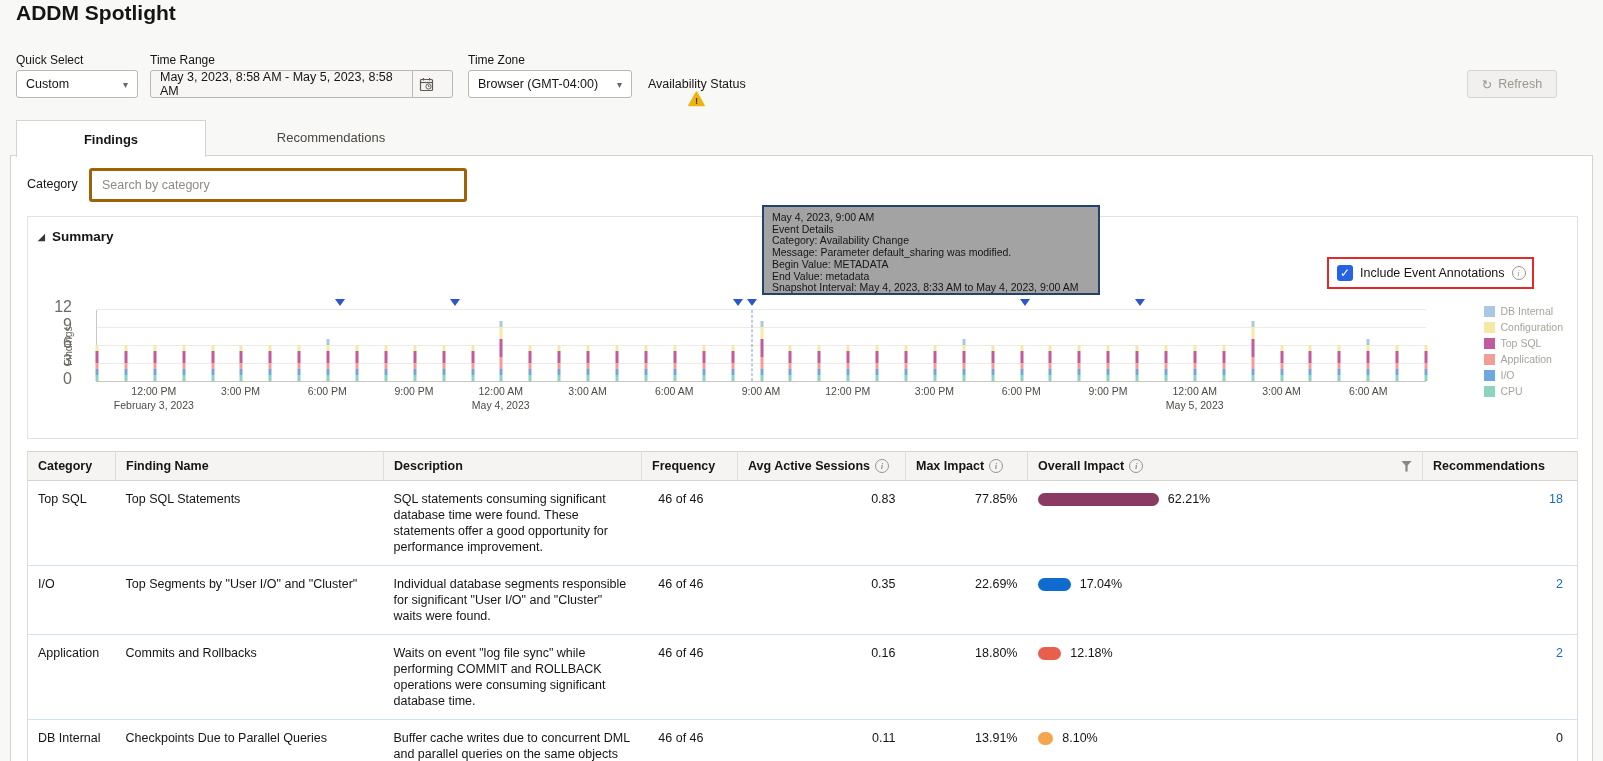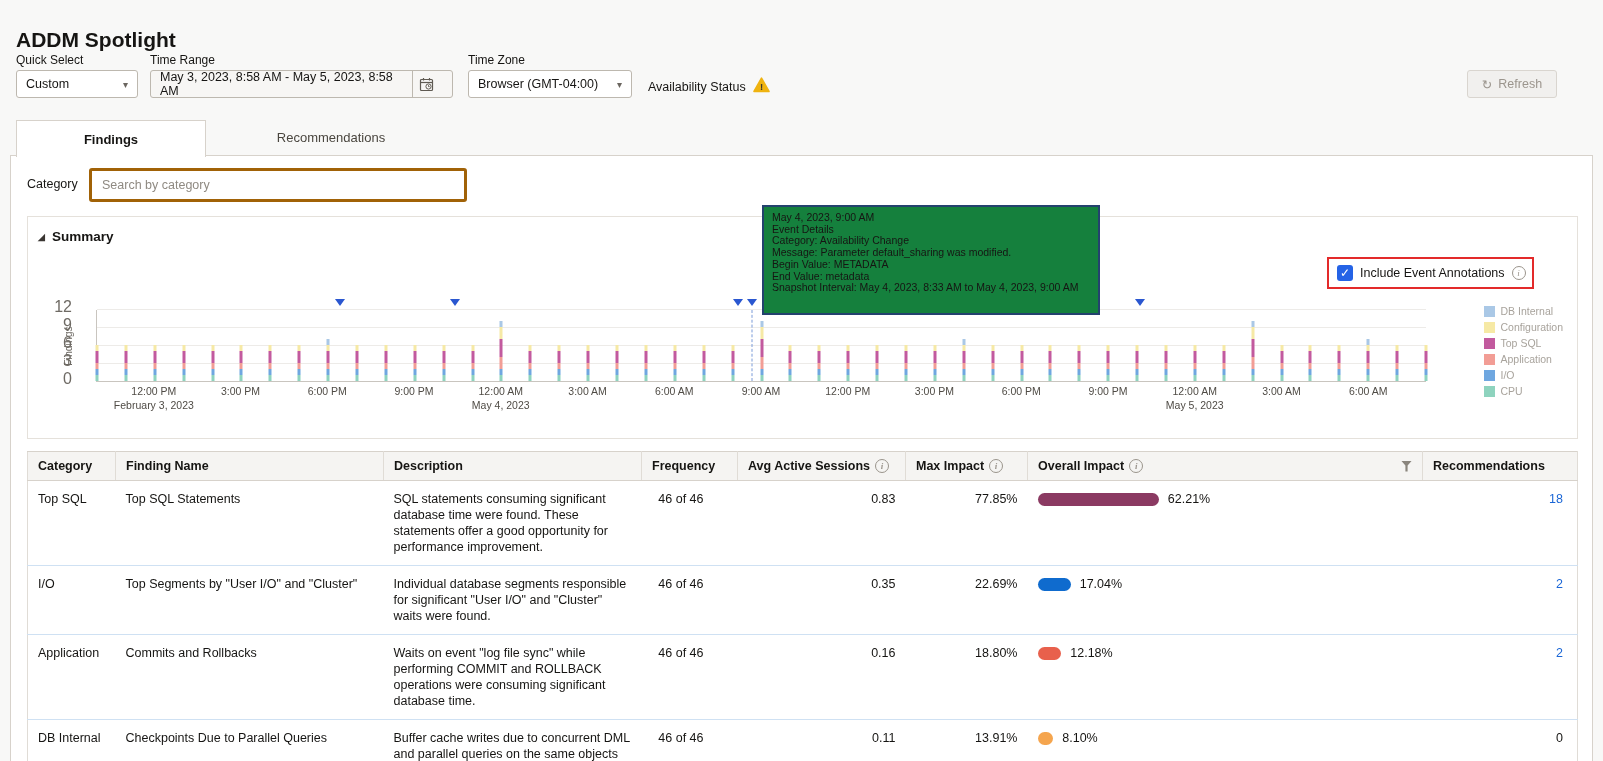--- a/index.html
+++ b/index.html
@@ -1,26 +1,26 @@
 <!DOCTYPE html>
 <html><head>
 <meta charset="utf-8">
 <style>
   * { margin:0; padding:0; box-sizing:border-box; }
   body { font-family:"Liberation Sans", sans-serif; background:#fff; }
   .page { position:relative; width:1603px; height:761px; background:#f8f8f7; overflow:hidden; color:#161513; }
 
-  .page-title { position:absolute; left:16px; top:28px; font-size:21px; font-weight:bold; }
+  .page-title { position:absolute; left:16px; top:1px; font-size:21px; font-weight:bold; }
 
   .ctrl-label { position:absolute; top:53px; font-size:12px; color:#161513; }
   .control { position:absolute; top:70px; height:28px; background:#fff; border:1px solid #bdb8af; border-radius:3px; font-size:12.5px; display:flex; align-items:center; padding:0 9px; cursor:pointer; color:#161513; }
   .control .dd { margin-left:auto; color:#6b6660; font-size:10px; padding-left:8px; }
   .timerange { background:#f7f6f4; padding-right:12px; }
   .timerange .calbox { margin-left:auto; width:28px; height:26px; border-left:1px solid #bdb8af; display:flex; align-items:center; justify-content:center; }
-  .avail { position:absolute; left:648px; top:77px; display:flex; align-items:center; gap:7px; font-size:12.5px; }
+  .avail { position:absolute; left:648px; top:77px; display:flex; align-items:center; gap:0; font-size:12.5px;flex-direction:column; }
   .refresh-btn { position:absolute; left:1467px; top:70px; width:90px; height:28px; background:#f1f0ee; border:1px solid #d9d5cf; border-radius:3px; color:#9b958d; font-size:12.5px; display:flex; align-items:center; justify-content:center; gap:6px; cursor:default; font-family:"Liberation Sans", sans-serif; }
 
   .tabbar { position:absolute; left:16px; top:120px; display:flex; z-index:5; }
   .tab { height:35px; display:flex; align-items:center; justify-content:center; font-size:13px; color:#4a463f; cursor:pointer; }
   .tab:nth-child(1) { width:190px; }
   .tab:nth-child(2) { width:250px; }
   .tab:nth-child(3) { width:258px; }
   .tab.active { height:37px; background:#fff; border:1px solid #d7d2cb; border-bottom:none; font-weight:bold; color:#161513; }
 
   .panel { position:absolute; left:10px; top:155px; width:1583px; height:720px; background:#fff; border:1px solid #d7d2cb; }
@@ -60,21 +60,21 @@
   .th-wrap { display:flex; align-items:center; gap:5px; }
   .funnel { width:11px; height:11px; background:#8a857d; clip-path:polygon(0 0,100% 0,60% 45%,60% 100%,40% 100%,40% 45%); margin-left:auto; flex:none; cursor:pointer; }
   .ftable td { padding:10px 10px; border-bottom:1px solid #cfe1f3; font-size:12.5px; vertical-align:top; line-height:1.28; color:#161513; }
   td.num { text-align:right; padding-right:10px; }
   td.freq { text-align:right; padding-right:34px; }
   td.rec { text-align:right; padding-right:14px; }
   td.rec.link { color:#1a66d6; cursor:pointer; }
   .impact-cell { display:flex; align-items:center; gap:9px; }
   .impact-bar { height:13px; border-radius:7px; flex:none; }
 
-  .tooltip { position:absolute; left:762px; top:205px; width:338px; height:110px; background:#15803d; border:2px solid #24426e; padding:5px 8px; z-index:20; }
+  .tooltip { position:absolute; left:762px; top:205px; width:338px; height:90px; background:#a3a3a3; border:2px solid #24426e; padding:5px 8px; z-index:20; }
   .tooltip div { font-size:10.5px; line-height:11.7px; color:#161513; white-space:nowrap; }
 </style>
 </head>
 <body>
 
 <div class="page">
 
   <div class="page-title">ADDM Spotlight</div>
 
   <div class="ctrl-label" style="left:16px">Quick Select</div>

